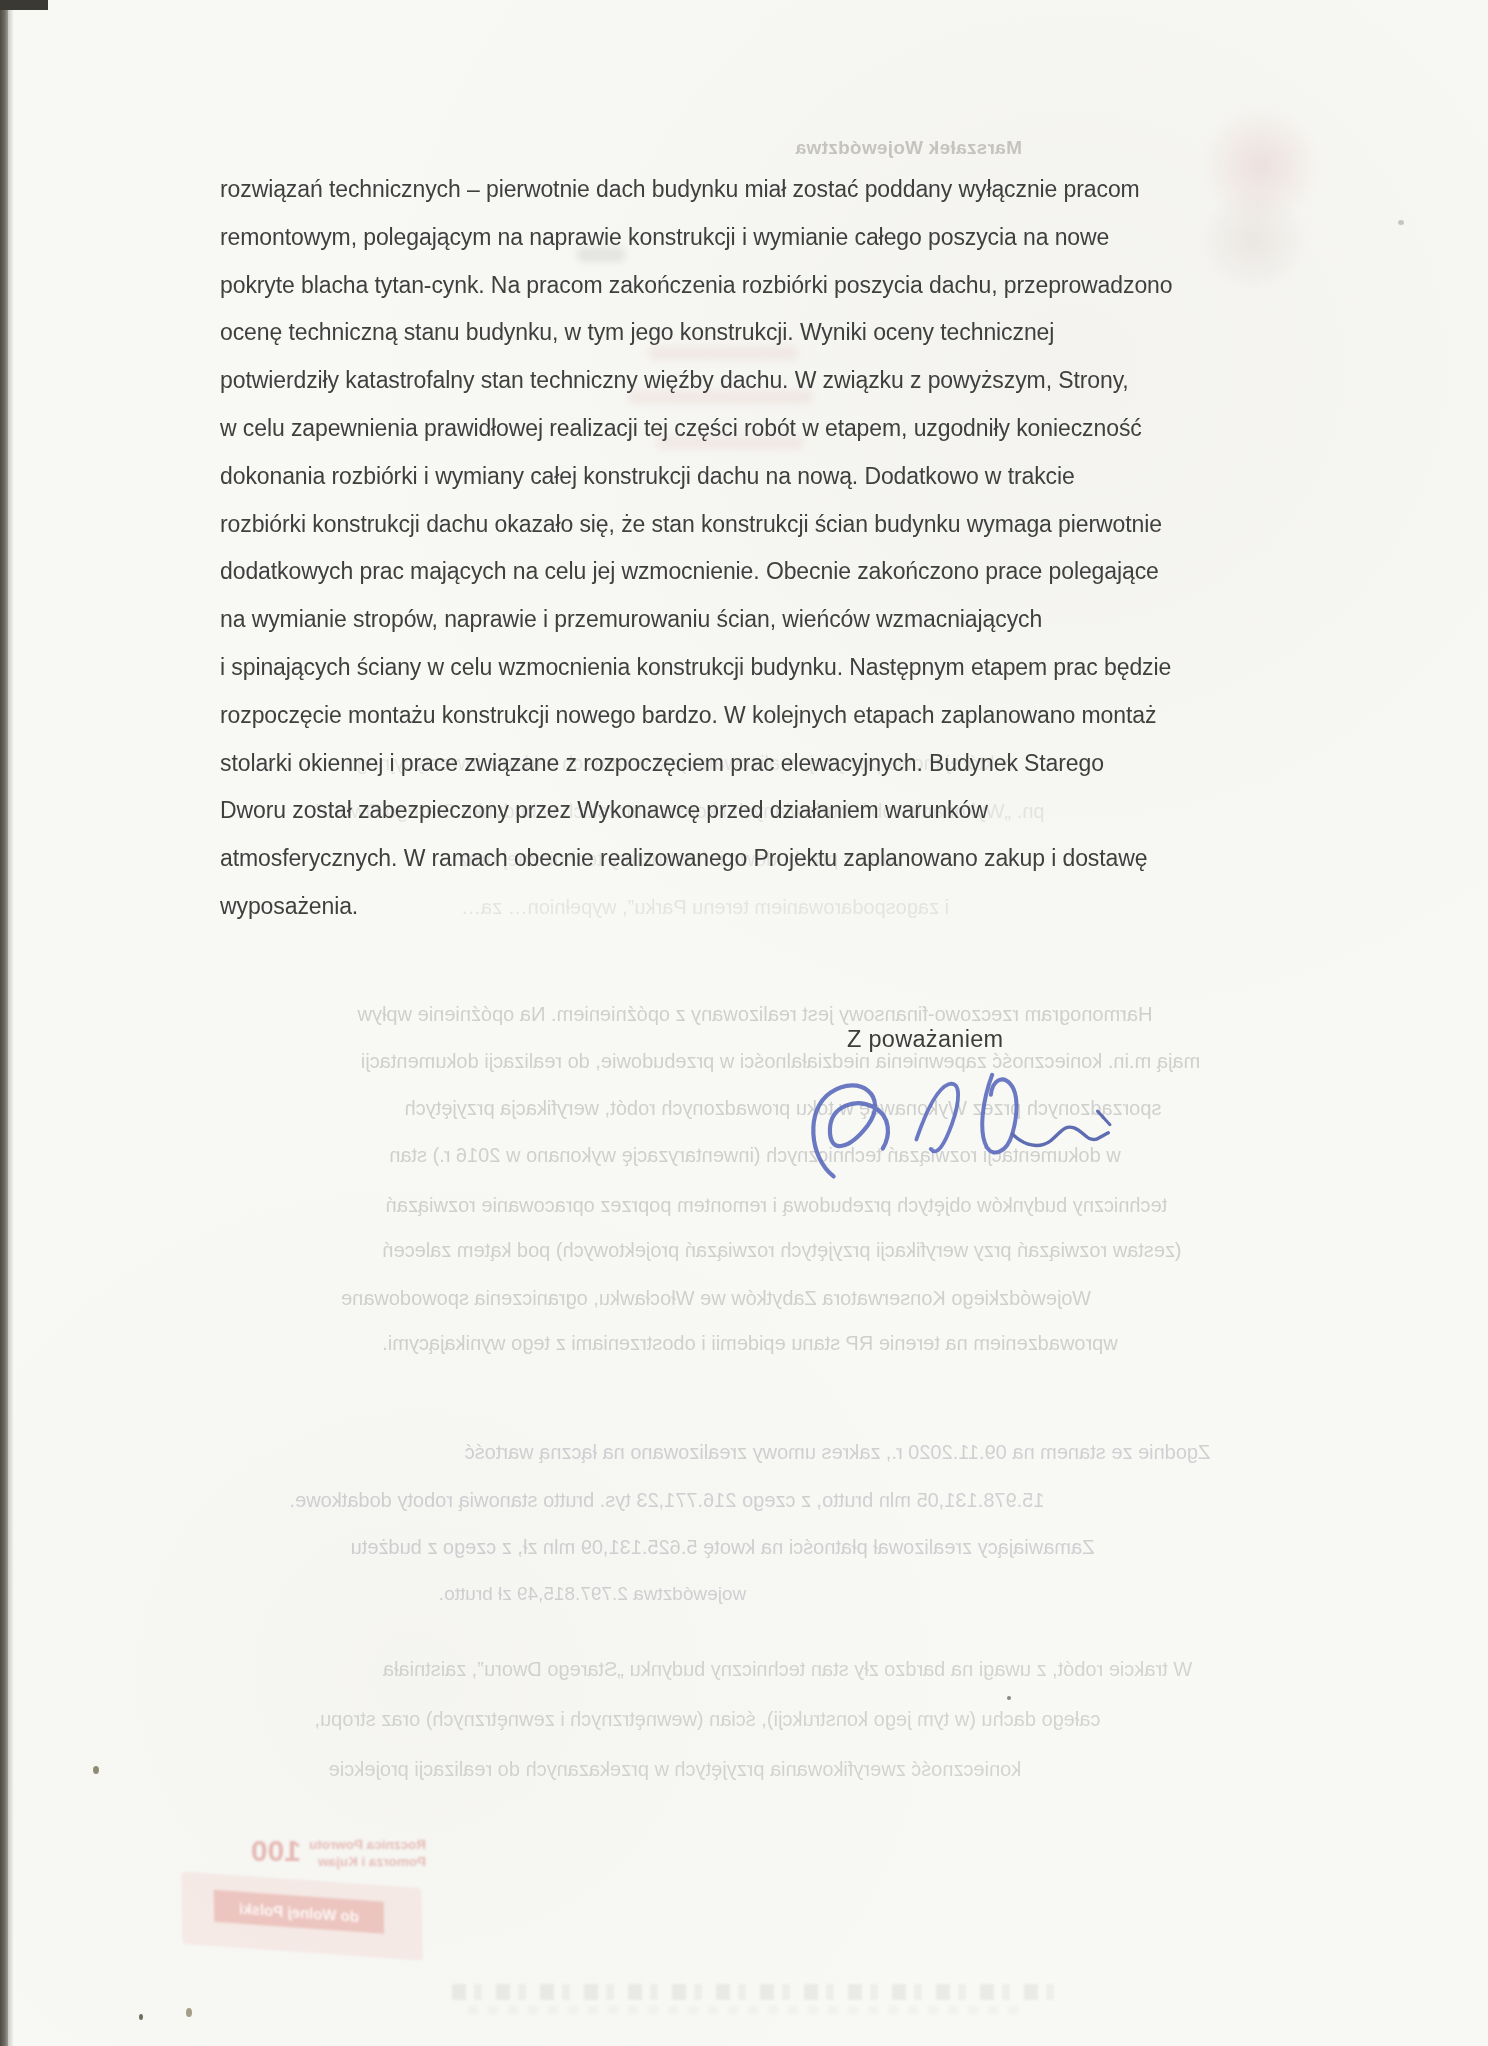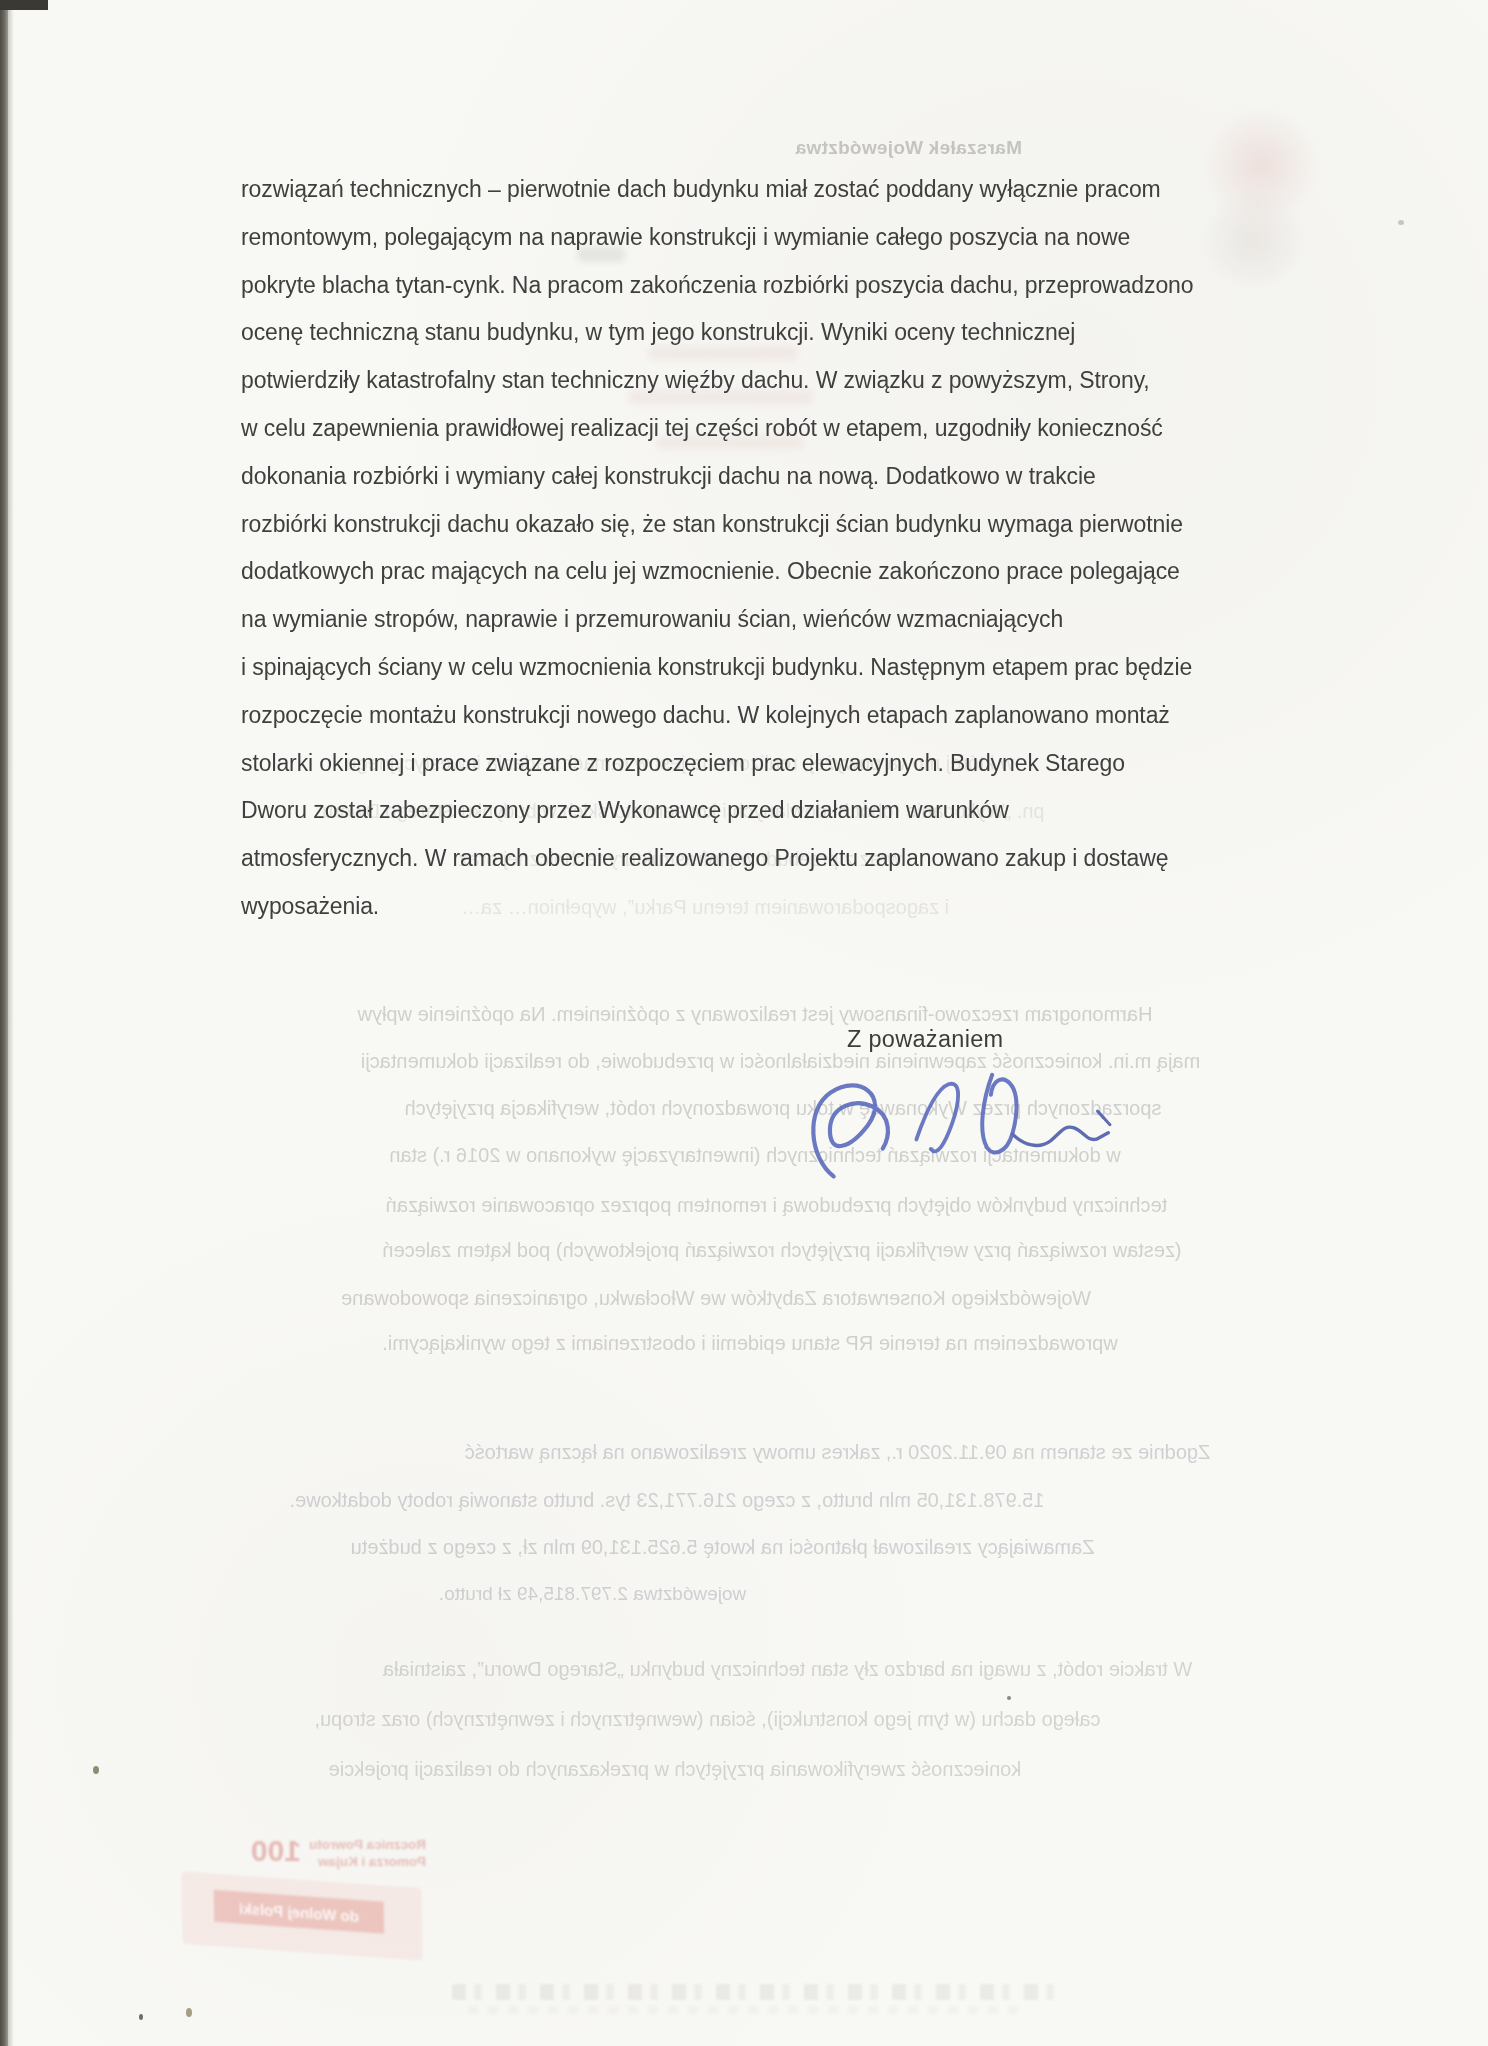--- a/index.html
+++ b/index.html
@@ -85,21 +85,21 @@
   #footer-noise{position:absolute;left:452px;top:1984px;width:605px;height:16px;z-index:1;
         background:repeating-linear-gradient(90deg, rgba(130,130,125,0.22) 0 14px, transparent 14px 22px,
                    rgba(130,130,125,0.15) 22px 30px, transparent 30px 44px);
         filter:blur(1.3px);opacity:0.55;border-radius:2px;}
   #footer-noise2{position:absolute;left:468px;top:2006px;width:560px;height:8px;z-index:1;
         background:repeating-linear-gradient(90deg, rgba(130,130,125,0.18) 0 10px, transparent 10px 20px);
         filter:blur(1.5px);opacity:0.3;}
 
   
   #main-text{position:absolute;left:220px;top:166px;z-index:10;
-        font-size:23px;line-height:47.8px;color:#3f3f3f;letter-spacing:-0.1px;margin-left:21px;}
+        font-size:23px;line-height:47.8px;color:#3f3f3f;letter-spacing:-0.1px;}
   .main-line{white-space:nowrap;}
   #closing{position:absolute;left:847px;top:1026px;z-index:10;
         font-size:23.5px;color:#3c3c3c;letter-spacing:0.3px;}
   #signature{position:absolute;left:798px;top:1060px;width:320px;height:135px;z-index:11;
         transform:rotate(-2deg);}
 </style>
 </head>
 <body>
 
 <div class="page">
@@ -163,21 +163,21 @@
       <div class="main-line">remontowym, polegającym na naprawie konstrukcji i wymianie całego poszycia na nowe</div>
       <div class="main-line">pokryte blacha tytan-cynk. Na pracom zakończenia rozbiórki poszycia dachu, przeprowadzono</div>
       <div class="main-line">ocenę techniczną stanu budynku, w tym jego konstrukcji. Wyniki oceny technicznej</div>
       <div class="main-line">potwierdziły katastrofalny stan techniczny więźby dachu. W związku z powyższym, Strony,</div>
       <div class="main-line">w celu zapewnienia prawidłowej realizacji tej części robót w etapem, uzgodniły konieczność</div>
       <div class="main-line">dokonania rozbiórki i wymiany całej konstrukcji dachu na nową. Dodatkowo w trakcie</div>
       <div class="main-line">rozbiórki konstrukcji dachu okazało się, że stan konstrukcji ścian budynku wymaga pierwotnie</div>
       <div class="main-line">dodatkowych prac mających na celu jej wzmocnienie. Obecnie zakończono prace polegające</div>
       <div class="main-line">na wymianie stropów, naprawie i przemurowaniu ścian, wieńców wzmacniających</div>
       <div class="main-line">i spinających ściany w celu wzmocnienia konstrukcji budynku. Następnym etapem prac będzie</div>
-      <div class="main-line">rozpoczęcie montażu konstrukcji nowego dachu. W kolejnych etapach zaplanowano montaż</div>
+      <div class="main-line">rozpoczęcie montażu konstrukcji nowego bardzo. W kolejnych etapach zaplanowano montaż</div>
       <div class="main-line">stolarki okiennej i prace związane z rozpoczęciem prac elewacyjnych. Budynek Starego</div>
       <div class="main-line">Dworu został zabezpieczony przez Wykonawcę przed działaniem warunków</div>
       <div class="main-line">atmosferycznych. W ramach obecnie realizowanego Projektu zaplanowano zakup i dostawę</div>
       <div class="main-line">wyposażenia.</div>
     </div>
 
   <div id="closing">Z poważaniem</div>
 
   <div id="signature">
     <svg width="320" height="135" viewBox="0 0 320 135">

